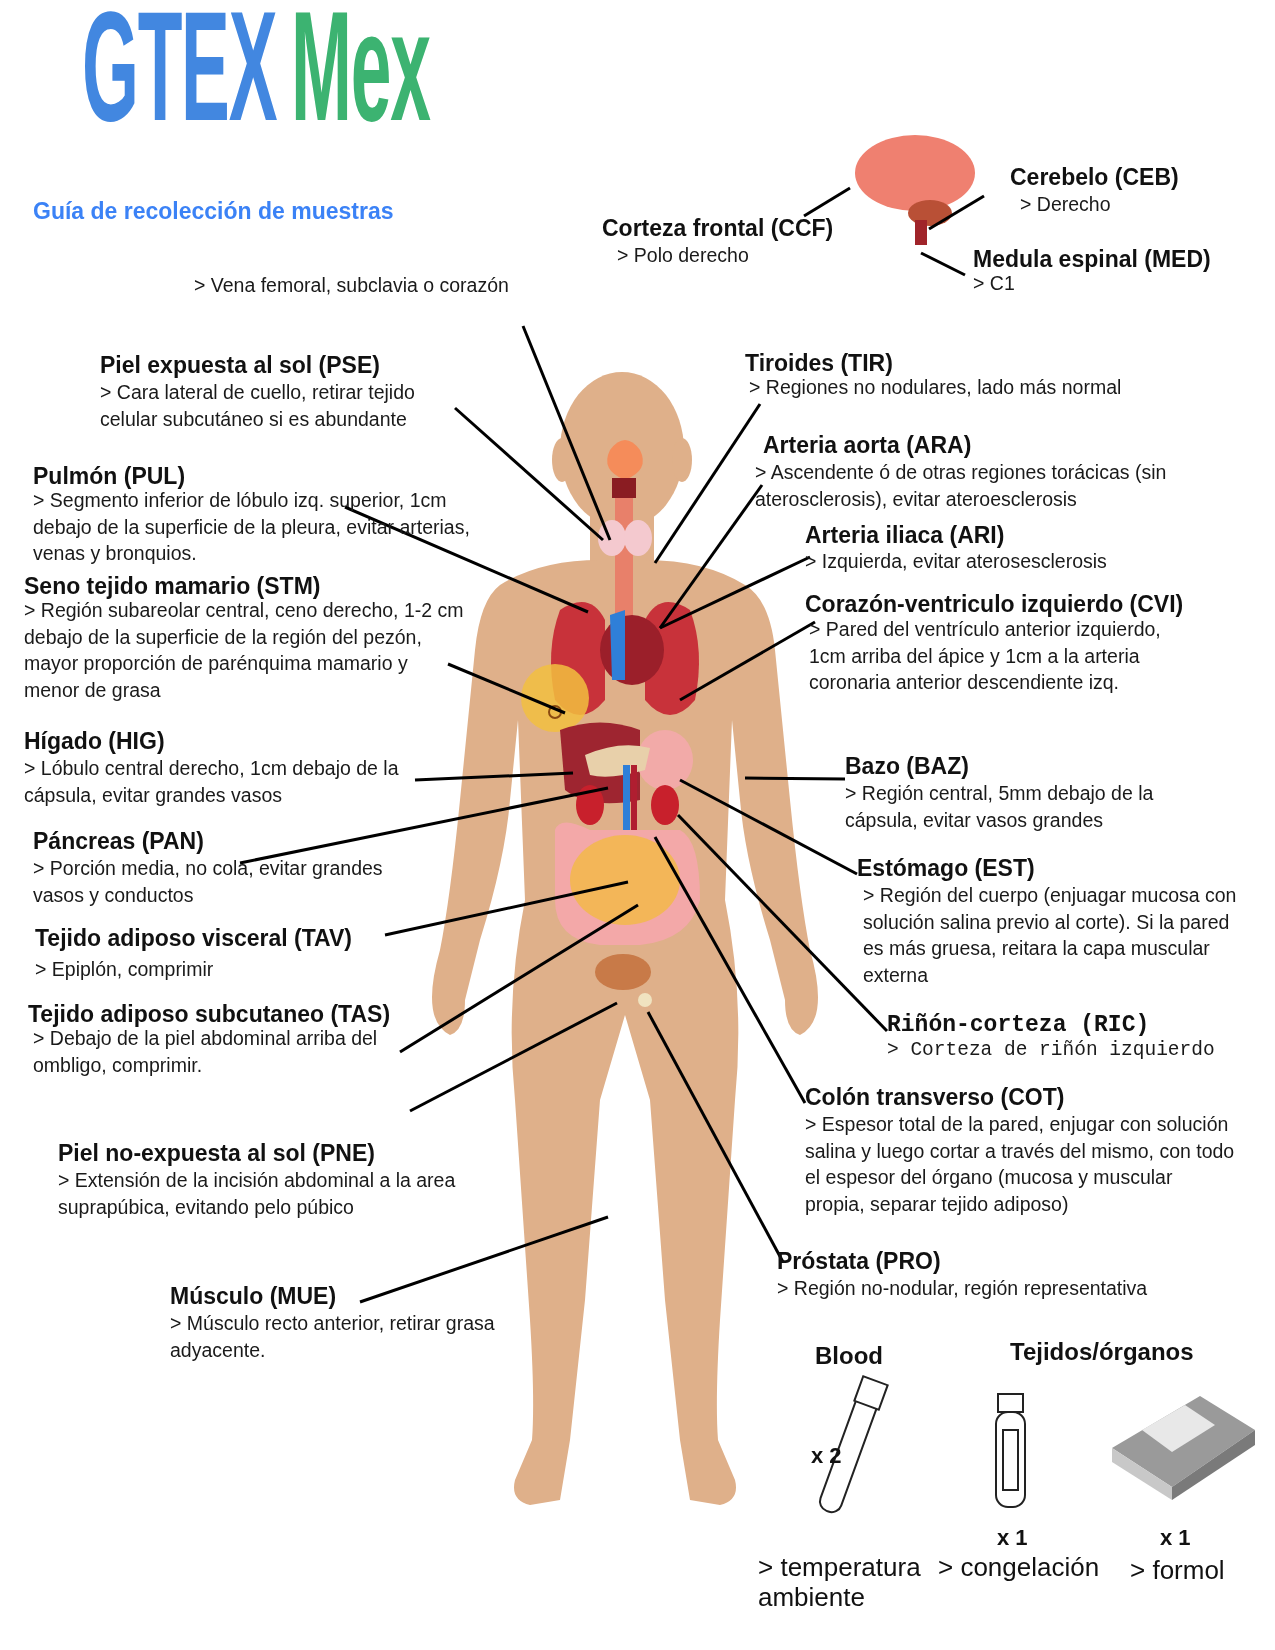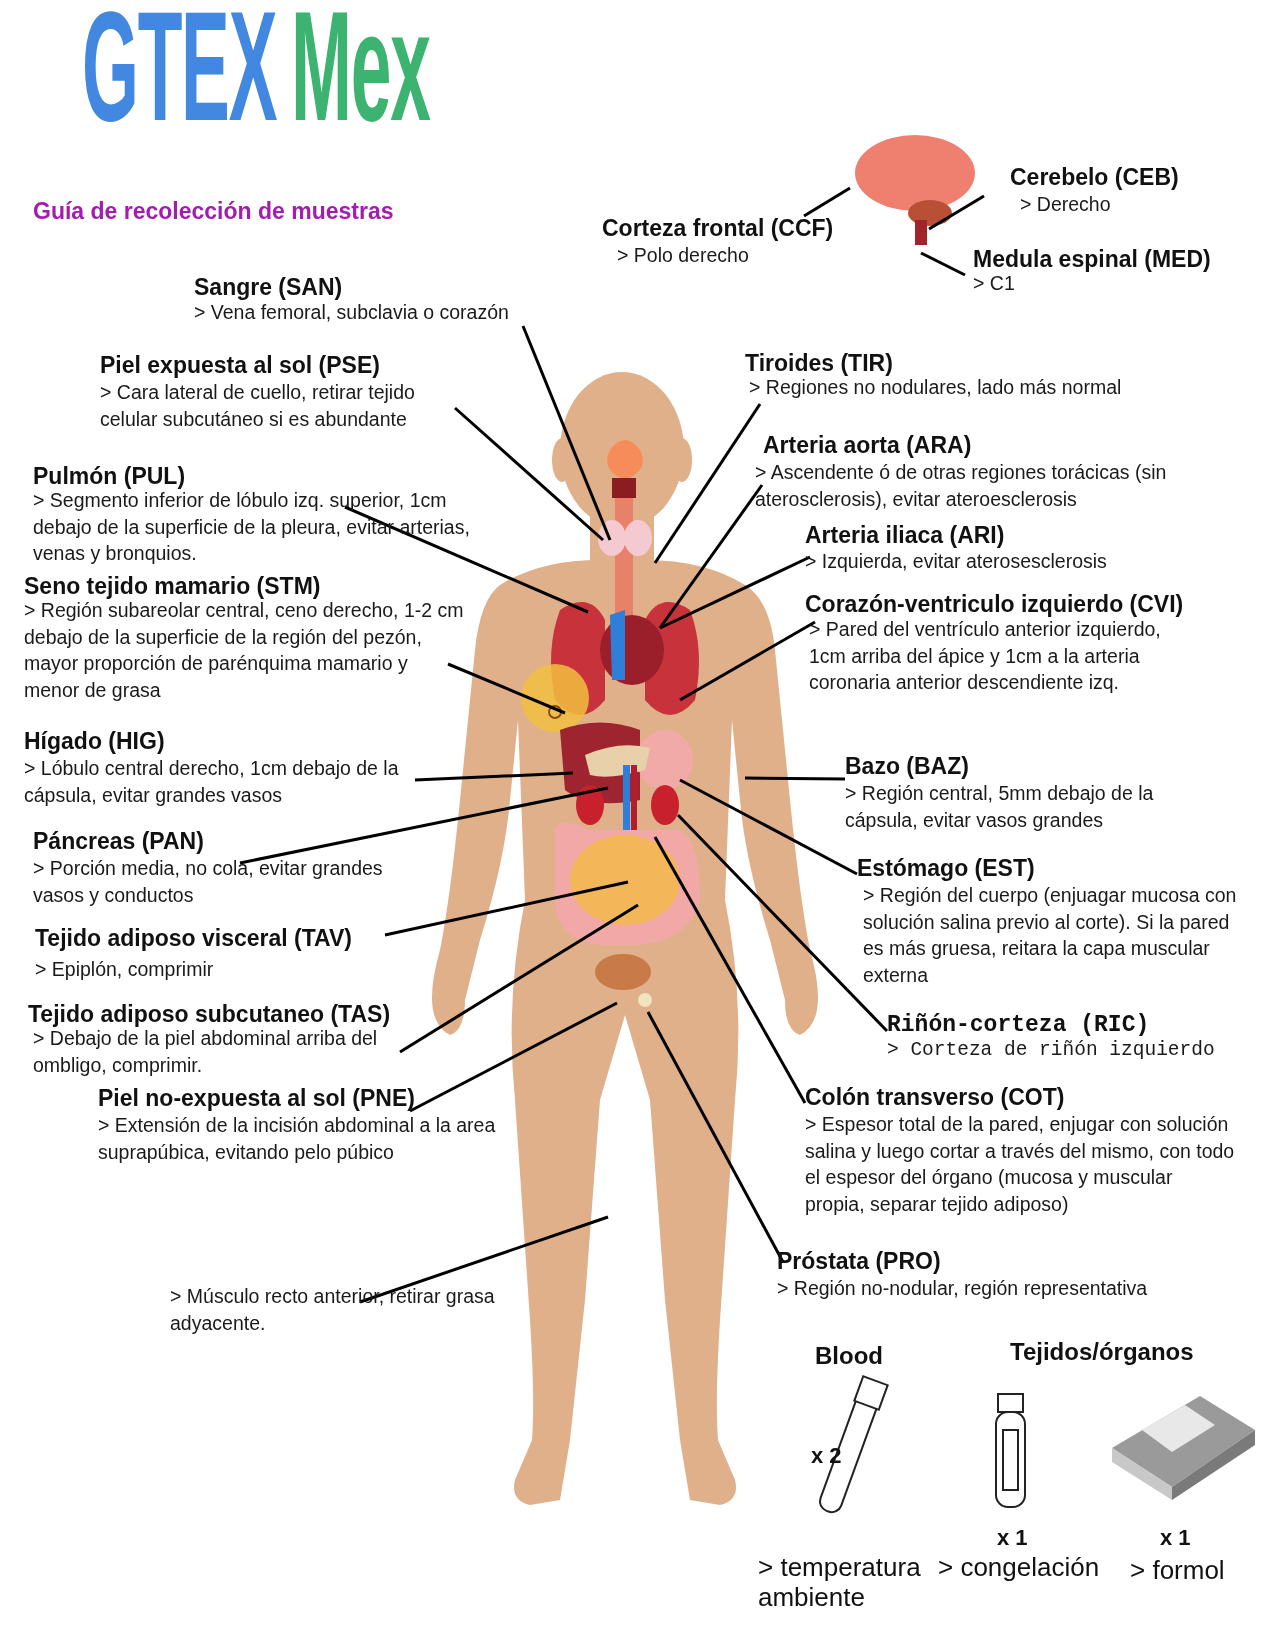--- a/index.html
+++ b/index.html
@@ -3,21 +3,21 @@
 <meta charset="utf-8">
 <style>
   html, body { margin:0; padding:0; background:#ffffff; }
   body { width:1275px; height:1650px; position:relative; overflow:hidden;
          font-family:"Liberation Sans", "DejaVu Sans", sans-serif; color:#111; }
   .logo { position:absolute; left:82px; top:36px; height:150px; display:flex; 
           font-family:"Liberation Sans", sans-serif; font-weight:bold; line-height:1; }
   .logo span { display:inline-block; font-size:118px; transform:scaleX(0.62) scaleY(1.32); transform-origin:left bottom; letter-spacing:-2px; }
   .logo .g { color:#4287e0; }
   .logo .m { color:#3cb371; margin-left:-104px; }
-  .subtitle { position:absolute; left:33px; top:198px; font-size:23px; font-weight:bold; color:#a21caf; }
+  .subtitle { position:absolute; left:33px; top:198px; font-size:23px; font-weight:bold; color:#3b82f6; }
   .label { position:absolute; }
   .label .t { font-weight:bold; font-size:23px; line-height:27px; color:#111; white-space:nowrap; }
   .label .d { font-size:19.5px; line-height:26.5px; color:#1a1a1a; }
   svg.overlay { position:absolute; left:0; top:0; }
   .legend-title { position:absolute; font-weight:bold; font-size:24px; }
   .qty { position:absolute; font-weight:bold; font-size:22px; }
   .cond { position:absolute; font-size:26px; line-height:30px; }
 </style>
 </head>
 <body>
@@ -118,21 +118,20 @@
 <div class="label" style="left:602px;top:215px;">
   <div class="t">Corteza frontal (CCF)</div>
   <div class="d" style="padding-left:15px">&gt; Polo derecho</div>
 </div>
 <div class="label" style="left:973px;top:246px;">
   <div class="t">Medula espinal (MED)</div>
   <div class="d" style="line-height:20px">&gt; C1</div>
 </div>
 
 <div class="label" style="left:194px;top:274px;width:370px;">
-  <div class="t">Sangre (SAN)</div>
   <div class="d" style="line-height:22px">&gt; Vena femoral, subclavia o corazón</div>
 </div>
 <div class="label" style="left:100px;top:352px;width:365px;">
   <div class="t">Piel expuesta al sol (PSE)</div>
   <div class="d">&gt; Cara lateral de cuello, retirar tejido celular subcutáneo si es abundante</div>
 </div>
 <div class="label" style="left:33px;top:465px;width:470px;">
   <div class="t" style="line-height:22px">Pulmón (PUL)</div>
   <div class="d">&gt; Segmento inferior de lóbulo izq. superior, 1cm debajo de la superficie de la pleura, evitar arterias, venas y bronquios.</div>
 </div>
@@ -149,25 +148,26 @@
   <div class="d">&gt; Porción media, no cola, evitar grandes vasos y conductos</div>
 </div>
 <div class="label" style="left:35px;top:925px;width:400px;">
   <div class="t">Tejido adiposo visceral (TAV)</div>
   <div class="d" style="margin-top:4px">&gt; Epiplón, comprimir</div>
 </div>
 <div class="label" style="left:28px;top:1003px;width:375px;">
   <div class="t" style="line-height:22px">Tejido adiposo subcutaneo (TAS)</div>
   <div class="d" style="padding-left:5px">&gt; Debajo de la piel abdominal arriba del ombligo, comprimir.</div>
 </div>
-<div class="label" style="left:58px;top:1085px;width:400px;margin-left:40px;">
+<div class="label" style="left:58px;top:1140px;width:400px;">
   <div class="t">Piel no-expuesta al sol (PNE)</div>
   <div class="d">&gt; Extensión de la incisión abdominal a la area suprapúbica, evitando pelo púbico</div>
 </div>
 <div class="label" style="left:170px;top:1283px;width:330px;">
+  <div class="t">Músculo (MUE)</div>
   <div class="d">&gt; Músculo recto anterior, retirar grasa adyacente.</div>
 </div>
 
 <div class="label" style="left:745px;top:352px;width:500px;">
   <div class="t" style="line-height:22px">Tiroides (TIR)</div>
   <div class="d" style="padding-left:4px">&gt; Regiones no nodulares, lado más normal</div>
 </div>
 <div class="label" style="left:755px;top:432px;width:480px;">
   <div class="t" style="padding-left:8px">Arteria aorta (ARA)</div>
   <div class="d">&gt; Ascendente ó de otras regiones torácicas (sin aterosclerosis), evitar ateroesclerosis</div>

